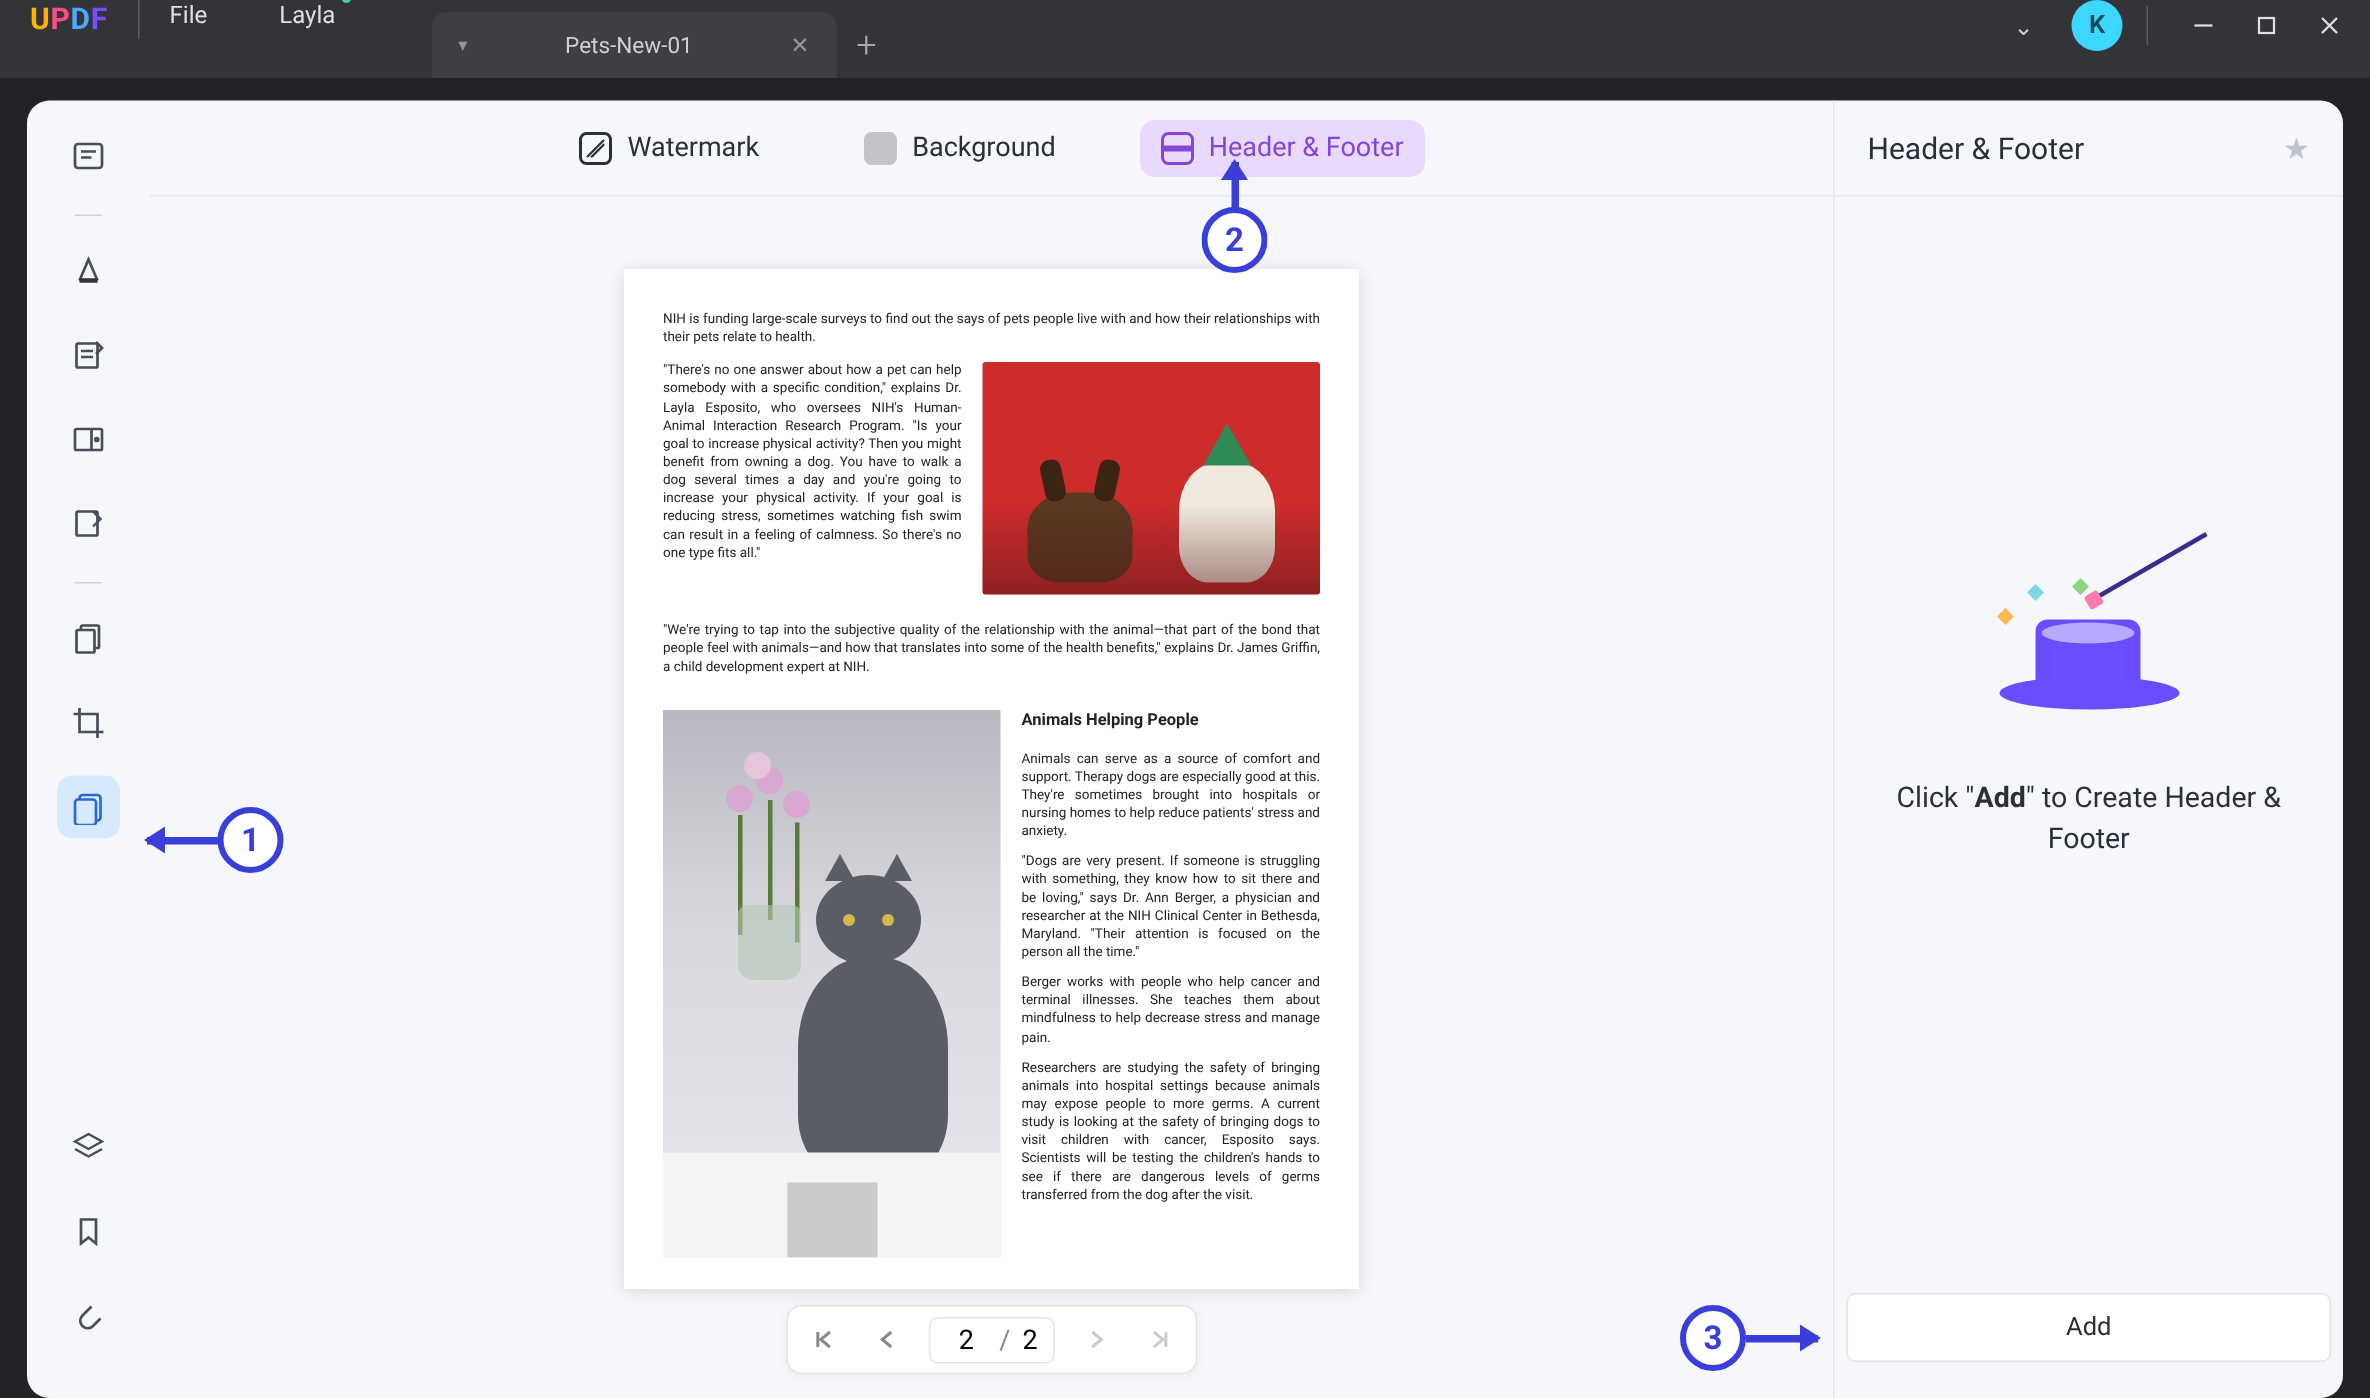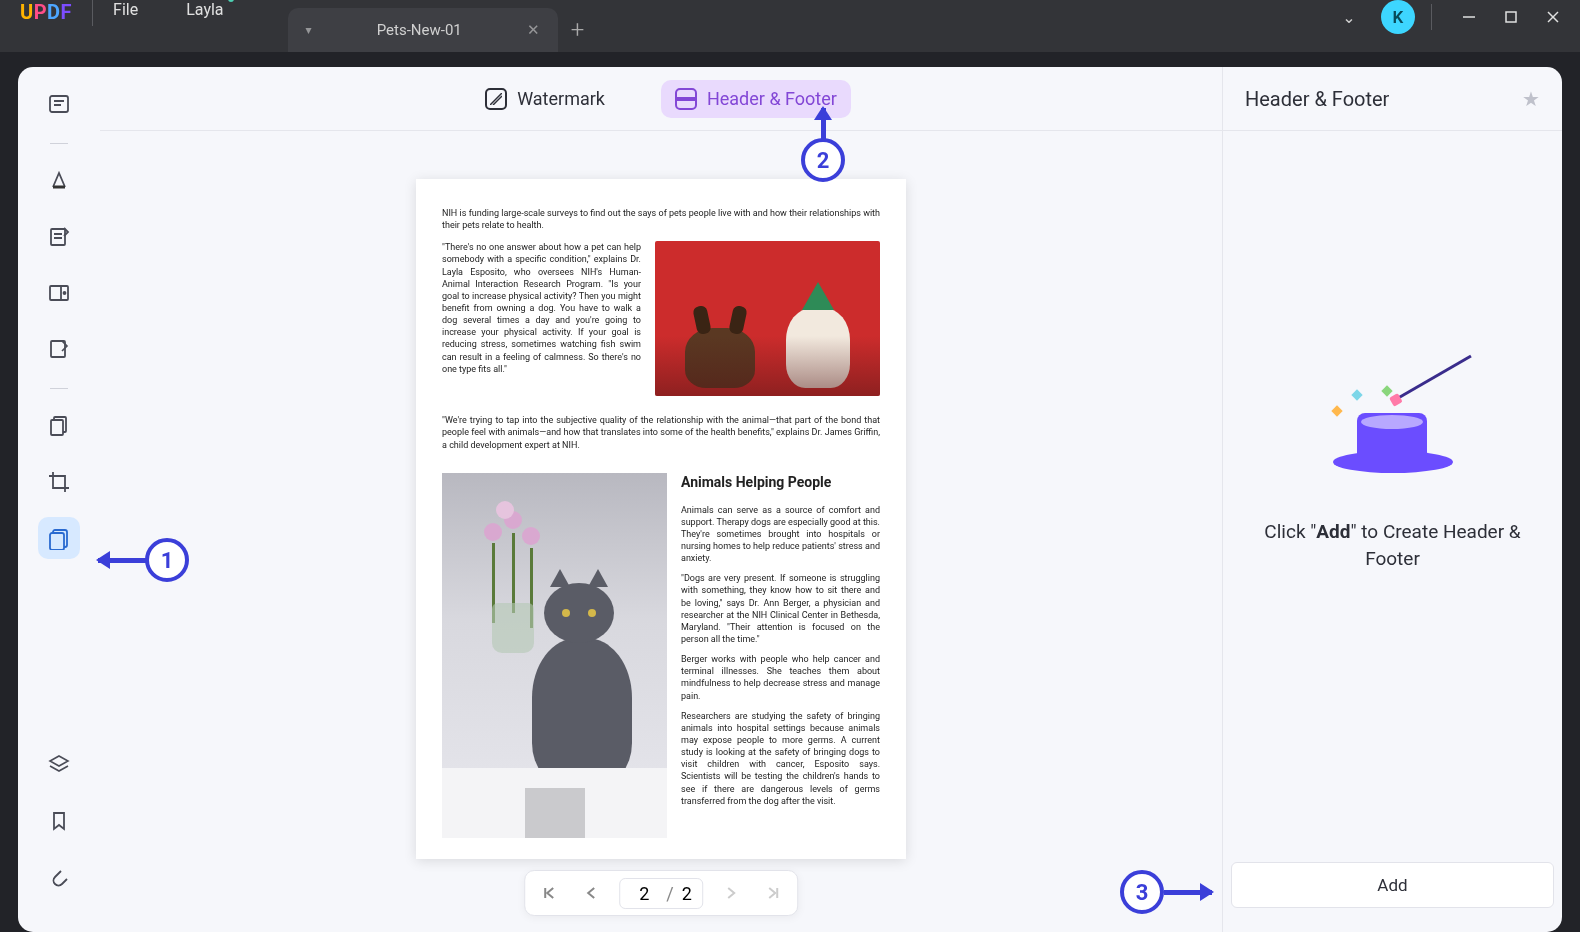--- a/index.html
+++ b/index.html
@@ -53,21 +53,21 @@
 .page-col-text p { margin-bottom: 8px; }
 .page-img-red { width: 225px; height: 155px; background: #cc2c2c; border-radius: 2px; position: relative; overflow: hidden; }
 .page-img-red::after { content: ""; position: absolute; bottom: 0; left: 0; right: 0; height: 60px; background: linear-gradient(to top, rgba(80,20,20,0.5), transparent); }
 .pet1 { position: absolute; bottom: 8px; left: 30px; width: 70px; height: 60px; background: #5a3822; border-radius: 40% 40% 30% 30%; }
 .pet1::before, .pet1::after { content:""; position:absolute; top:-22px; width:14px; height:28px; background:#3a2414; border-radius:6px; }
 .pet1::before { left: 10px; transform: rotate(-12deg); }
 .pet1::after { right: 10px; transform: rotate(12deg); }
 .pet2 { position: absolute; bottom: 8px; right: 30px; width: 64px; height: 80px; background: #f2e9de; border-radius: 40% 40% 30% 30%; }
 .pet2::before { content:""; position:absolute; top:-26px; left:50%; transform:translateX(-50%); width:0; height:0; border-left:16px solid transparent; border-right:16px solid transparent; border-bottom:28px solid #2e8b57; }
 .page-mid { margin-bottom: 22px; }
-.page-h2 { font-size: 14px; font-weight: 700; margin-bottom: 12px; }
+.page-h2 { font-size: 11px; font-weight: 700; margin-bottom: 12px; }
 .page-row2 { display: flex; gap: 14px; }
 .page-img-cat { width: 225px; height: 365px; background: linear-gradient(to bottom, #b8b8c0 0%, #d8d8de 40%, #e8e8ee 100%); position: relative; overflow: hidden; }
 .flowers { position: absolute; top: 20px; left: 30px; width: 90px; height: 130px; }
 .flower { position: absolute; width: 18px; height: 18px; background: #d9a8d0; border-radius: 50% 50% 50% 50%; }
 .stem { position: absolute; width: 3px; height: 80px; background: #5a7a3a; }
 .vase { position: absolute; top: 130px; left: 50px; width: 42px; height: 50px; background: rgba(180,200,180,0.6); border-radius: 6px 6px 10px 10px; }
 .cat { position: absolute; bottom: 50px; left: 90px; width: 100px; height: 150px; background: #5a5c66; border-radius: 45% 45% 38% 38% / 40% 40% 30% 30%; }
 .cat-head { position: absolute; top: -55px; left: 12px; width: 70px; height: 60px; background: #5a5c66; border-radius: 50%; }
 .cat-ear { position: absolute; top: -14px; width: 0; height: 0; border-left: 10px solid transparent; border-right: 10px solid transparent; border-bottom: 18px solid #5a5c66; }
 .cat-ear.l { left: 6px; }
@@ -240,20 +240,24 @@
   <div class="content">
     <div class="top-tabs">
       <div class="tt-item">
         <span class="tt-icon">
             <svg width="12" height="12">
               <line x1="0" y1="12" x2="12" y2="0" stroke="currentColor" stroke-width="1.5"></line>
               <line x1="3" y1="12" x2="12" y2="3" stroke="currentColor" stroke-width="1.5"></line>
             </svg>
           </span>
         <span>Watermark</span>
+      </div>
+      <div class="tt-item">
+        <span class="tt-icon" style="background:currentColor; opacity:0.25;"></span>
+        <span>Background</span>
       </div>
       <div class="tt-item active">
         <span class="tt-icon">
             <span style="width:100%;height:4px;background:currentColor;display:block"></span>
           </span>
         <span>Header &amp; Footer</span>
       </div>
     </div>
 
     <div class="canvas-area">

